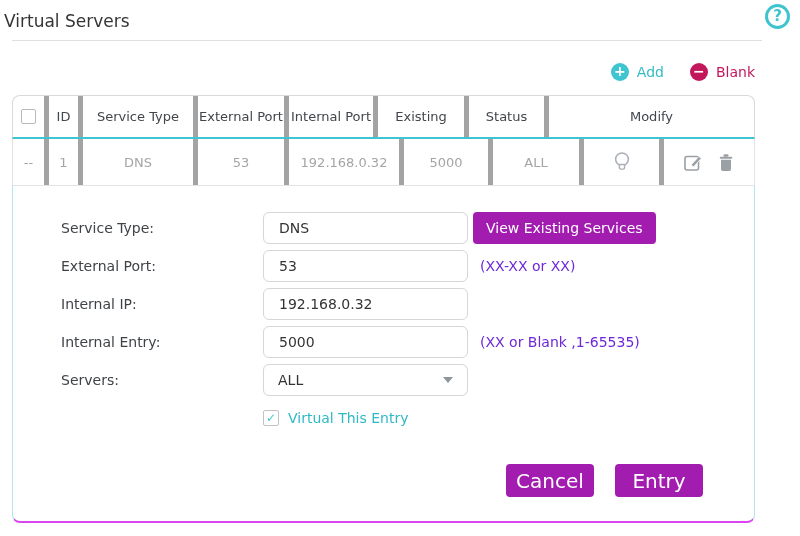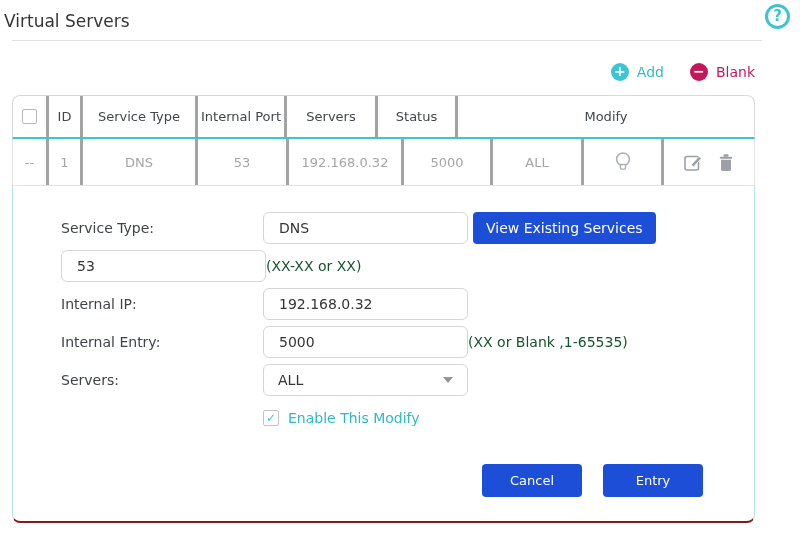--- a/index.html
+++ b/index.html
@@ -22,55 +22,55 @@
   .add-circle { background:#3fc5d1; }
   .del-circle { background:#c2185b; }
   .add-label { color:#35bbc7; }
   .del-label { color:#c2185b; }
 
   .grid { margin-left:12px; width:743px; }
   .grid-head { display:flex; height:44px; border:1px solid #d9d9d9; border-bottom:2px solid #3fc5d1;
     border-radius:8px 8px 0 0; background:#fff; }
   .grid-row { display:flex; height:47px; border-left:1px solid #e3e3e3; border-right:1px solid #e3e3e3;
     border-bottom:1px solid #e3e3e3; }
-  .cell { display:flex; align-items:center; justify-content:center; border-right:3px solid #a3a3a3;
+  .cell { display:flex; align-items:center; justify-content:center; border-right:5px solid #a3a3a3;
     font-size:13px; }
   .cell:last-child { border-right:none; }
   .grid-head .cell { color:#41464c; }
   .grid-row .cell { color:#a5a5a5; }
   .c-cb{width:36px;} .c-id{width:34px;} .c-svc{width:115px;} .c-ep{width:91px;}
   .c-ip{width:115px;} .c-ipo{width:89px;text-align:center;} .c-pr{width:91px;} .c-st{width:80px;} .c-md{flex:1;text-align:right;}
 
   .cb { width:15px; height:15px; border:1px solid #b9b9b9; border-radius:2px; background:#fff; cursor:pointer; }
 
   .icon-btn { background:none; border:none; cursor:pointer; display:flex; align-items:center; }
   .modify-icons { display:flex; gap:15px; align-items:center; }
 
   .editor { border-left:1px solid #b2e4ea; border-right:1px solid #b2e4ea;
-    border-bottom:2px solid #7f1d1d; border-radius:0 0 8px 8px;
+    border-bottom:2px solid #d946ef; border-radius:0 0 8px 8px;
     padding:26px 0 24px 48px; background:#fff; }
   .form-row { display:flex; align-items:center; height:32px; margin-bottom:6px; }
   .form-label { width:202px; font-size:14px; color:#3f4348; }
   .form-input { width:205px; height:32px; border:1px solid #d6d6d6; border-radius:6px;
     padding:0 15px; font-size:14px; color:#343434; font-family:inherit; outline:none; }
-  .hint { font-size:14px; color:#14532d; }
-  .teal-btn { background:#1d4ed8; color:#fff; border:none; border-radius:4px;
+  .hint { margin-left:12px; font-size:14px; color:#6d28d9; }
+  .teal-btn { background:#a21caf; color:#fff; border:none; border-radius:4px;
     font-family:inherit; cursor:pointer; }
   .view-btn { height:32px; margin-left:5px; padding:0 13px; font-size:14px; }
   .select-box { width:205px; height:32px; border:1px solid #d6d6d6; border-radius:6px;
     display:flex; align-items:center; justify-content:space-between; padding:0 14px; cursor:pointer;
     font-size:14px; color:#343434; background:#fff; }
   .caret { width:0; height:0; border-left:5px solid transparent; border-right:5px solid transparent;
     border-top:6px solid #8e959b; }
   .checkbox-row { display:flex; align-items:center; gap:9px; margin:12px 0 0 202px; height:20px; cursor:pointer; }
   .checkbox { width:16px; height:16px; border:1px solid #c3c3c3; border-radius:2px;
     color:#3fc5d1; font-size:12px; line-height:14px; text-align:center; background:#fff; }
   .checkbox-label { color:#2fb9c6; font-size:14px; }
   .buttons-row { display:flex; justify-content:flex-end; gap:21px; margin-top:36px; padding-right:51px; }
-  .action-btn { width:100px; height:33px; font-size:13px; }
+  .action-btn { width:88px; height:33px; font-size:20px; }
 </style>
 </head>
 <body>
 
 <div class="page-header">
   <h1 class="page-title">Virtual Servers</h1>
   <div class="help-icon">?</div>
 </div>
 <hr class="title-rule">
 
@@ -85,22 +85,23 @@
   </button>
 </div>
 
 <div class="grid">
   <div class="grid-head">
     <div class="cell c-cb">
       <span class="cb"></span>
     </div>
     <div class="cell c-id">ID</div>
     <div class="cell c-svc">Service Type</div>
+    <div class="cell c-ep">External Port</div>
     <div class="cell c-ipo">Internal Port</div>
-    <div class="cell c-pr">Servers</div>
+    <div class="cell c-pr">Existing</div>
     <div class="cell c-st">Status</div>
     <div class="cell c-md">Modify</div>
   </div>
 
   <div class="grid-row">
     <div class="cell c-cb">--</div>
     <div class="cell c-id">1</div>
     <div class="cell c-svc">DNS</div>
     <div class="cell c-ep">53</div>
     <div class="cell c-ip">192.168.0.32</div>
@@ -133,20 +134,21 @@
     </div>
   </div>
 
   <div class="editor">
     <div class="form-row">
       <span class="form-label">Service Type:</span>
       <input class="form-input" value="DNS" style="">
       <button class="teal-btn view-btn">View Existing Services</button>
     </div>
     <div class="form-row">
+      <span class="form-label">External Port:</span>
       <input class="form-input" value="53" style="">
       <span class="hint">(XX-XX or XX)</span>
     </div>
     <div class="form-row">
       <span class="form-label">Internal IP:</span>
       <input class="form-input" value="192.168.0.32" style="">
     </div>
     <div class="form-row">
       <span class="form-label">Internal Entry:</span>
       <input class="form-input" value="5000" style="">
@@ -154,20 +156,20 @@
     </div>
     <div class="form-row">
       <span class="form-label">Servers:</span>
       <div class="select-box">
         <span>ALL</span>
         <span class="caret"></span>
       </div>
     </div>
     <div class="checkbox-row">
       <span class="checkbox">✓</span>
-      <span class="checkbox-label">Enable This Modify</span>
+      <span class="checkbox-label">Virtual This Entry</span>
     </div>
     <div class="buttons-row">
       <button class="teal-btn action-btn">Cancel</button>
       <button class="teal-btn action-btn">Entry</button>
     </div>
   </div>
 </div>
 
 </body></html>

